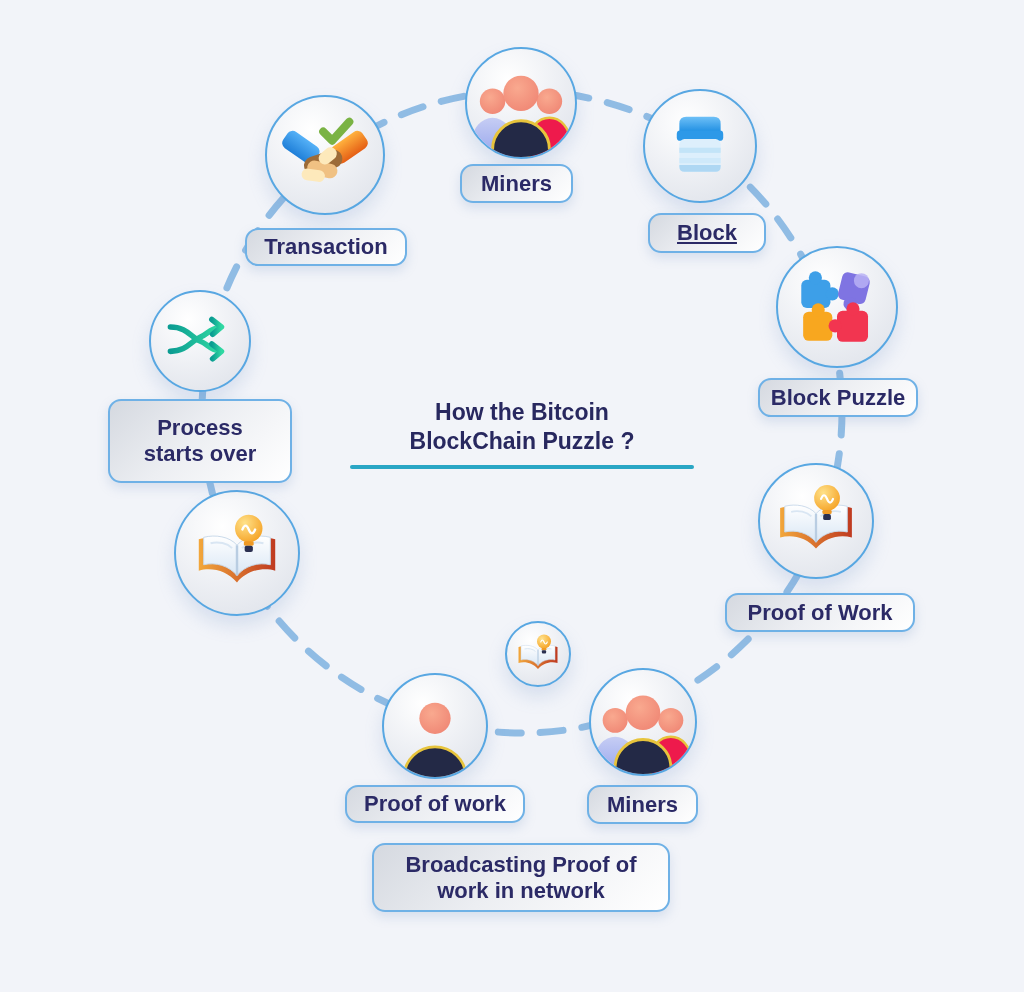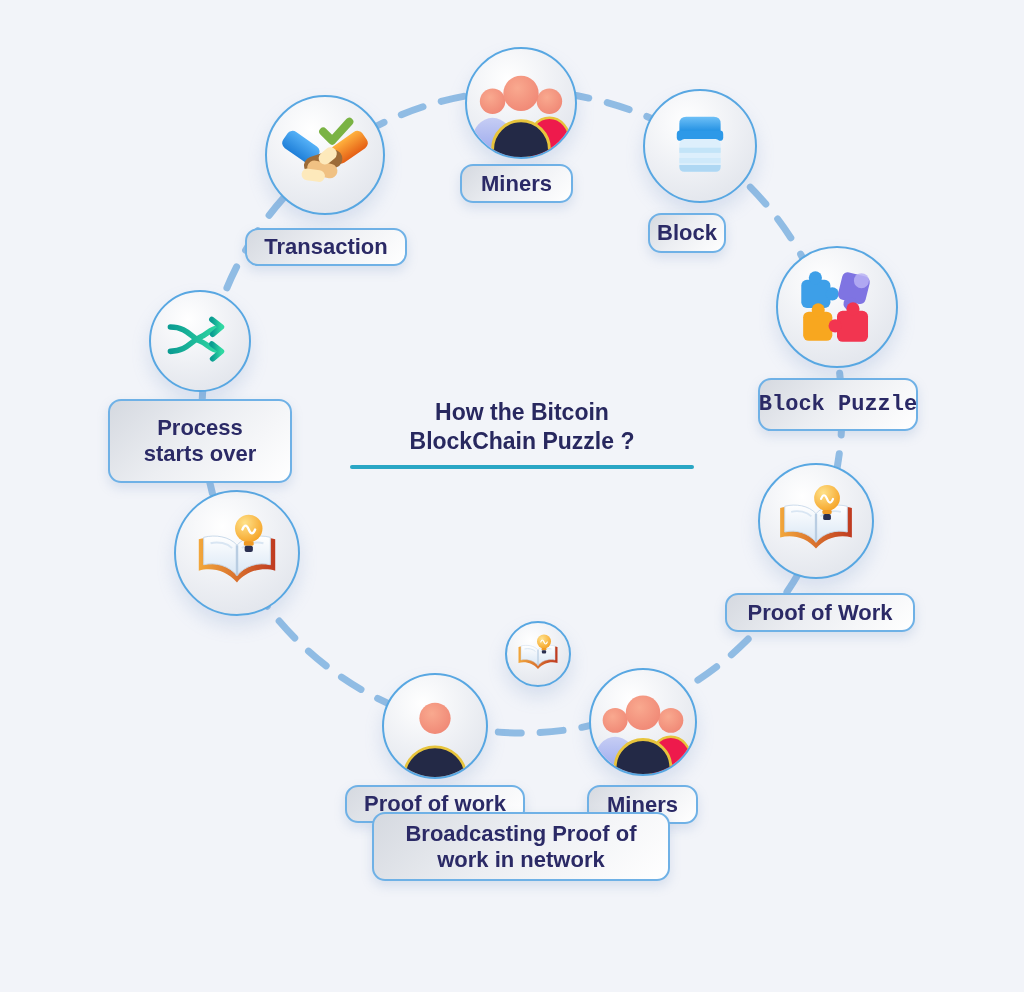--- a/index.html
+++ b/index.html
@@ -242,42 +242,42 @@
   </div>
 
   <div class="pill" style="left:245px;top:228px;width:162px;height:38px;">
     <span>Transaction</span>
   </div>
 
   <div class="pill" style="left:460px;top:164px;width:113px;height:39px;">
     <span>Miners</span>
   </div>
 
-  <div class="pill" style="left:648px;top:213px;width:78px;height:40px;">
+  <div class="pill" style="left:648px;top:213px;width:118px;height:40px;text-decoration:underline;">
     <span>Block</span>
   </div>
 
-  <div class="pill" style="left:758px;top:378px;width:160px;height:53px;font-family:Liberation Mono, monospace;">
+  <div class="pill" style="left:758px;top:378px;width:160px;height:39px;">
     <span>Block Puzzle</span>
   </div>
 
   <div class="pill" style="left:725px;top:593px;width:190px;height:39px;">
     <span>Proof of Work</span>
   </div>
 
   <div class="pill" style="left:587px;top:785px;width:111px;height:39px;">
     <span>Miners</span>
   </div>
 
   <div class="pill" style="left:345px;top:785px;width:180px;height:38px;">
     <span>Proof of work</span>
   </div>
 
 
   <div class="pill wrap" style="left:108px;top:399px;width:184px;height:84px;">
     <span>Process starts over</span>
   </div>
 
-  <div class="pill wrap" style="left:372px;top:812px;width:298px;height:69px;">
+  <div class="pill wrap" style="left:372px;top:843px;width:298px;height:69px;">
     <span>Broadcasting Proof of work in network</span>
   </div>
 
 </div>
 
 </body></html>

